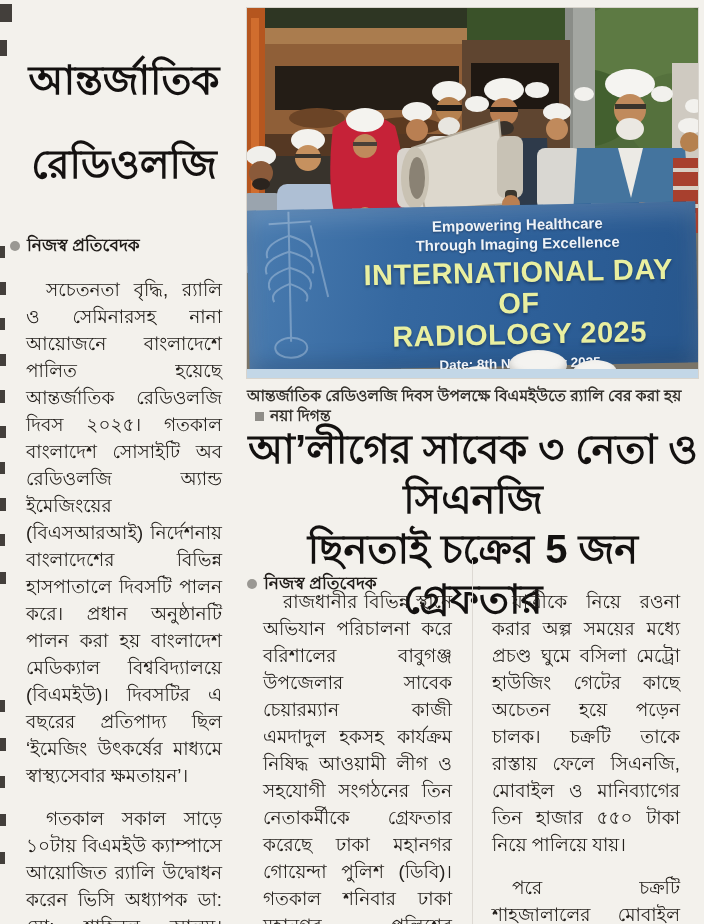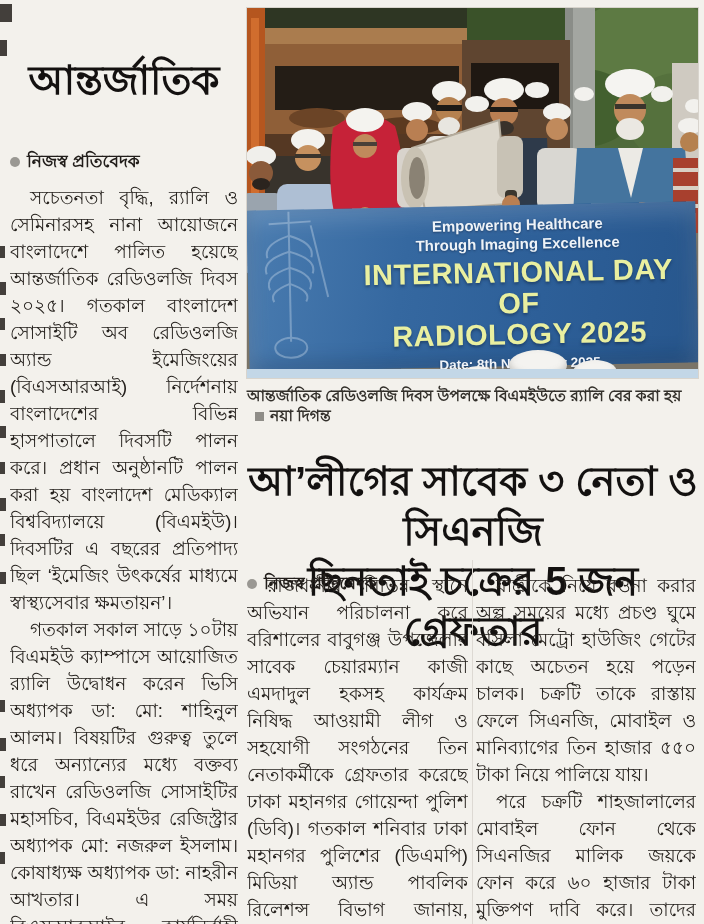--- a/index.html
+++ b/index.html
@@ -12,21 +12,21 @@
   }
   #page{position:absolute;inset:0;}
 
   
   .col1{position:absolute;left:10px;top:0;width:228px;height:924px;overflow:hidden;}
   .h1-block{margin-top:38px;text-align:center;font-weight:800;
     font-size:40px;line-height:84px;color:#141110;letter-spacing:0;}
   .byline{display:flex;align-items:center;gap:7px;margin-top:26px;
     font-weight:800;font-size:17px;color:#211d1a;}
   .byline .dot{width:10px;height:10px;border-radius:50%;background:#9a9893;flex:0 0 auto;}
-  .bodytext p{margin:0;font-size:18.5px;line-height:27px;text-align:justify;
+  .bodytext p{margin:16px;font-size:18.5px;line-height:27px;text-align:justify;
     color:#24201c;text-indent:20px;}
   .col1 .bodytext{margin-top:8px;}
 
   
   .edge-mark{position:absolute;left:0;background:#23201c;opacity:.85;}
 
   
   .photo{position:absolute;left:247px;top:8px;width:451px;height:370px;
     background:#7a7468;overflow:hidden;box-shadow:0 0 0 1px #d8d4cd;}
   .photo svg{position:absolute;left:0;top:0;}
@@ -48,21 +48,21 @@
   .cap-overlap{position:absolute;background:#f4f3f0;border-radius:50%;
     box-shadow:inset 0 -4px 6px rgba(120,120,115,.35);}
 
   
   .caption{position:absolute;left:247px;top:386px;width:451px;
     font-size:15.5px;font-weight:700;color:#33302b;line-height:20px;}
   .caption .sq{display:inline-block;width:9px;height:9px;background:#8f8d88;margin:0 6px 0 8px;}
 
   
   .h2-block{position:absolute;left:243px;top:424px;width:460px;text-align:center;
-    font-weight:800;font-size:40px;line-height:50px;color:#131110;margin-top:32px;}
+    font-weight:800;font-size:40px;line-height:50px;color:#131110;}
   .byline2{position:absolute;left:247px;top:544px;}
   .a2col{position:absolute;top:572px;height:352px;overflow:hidden;}
   .a2colA{left:247px;width:221px;}
   .a2colB{left:476px;width:220px;}
   .colrule{position:absolute;left:472px;top:560px;height:364px;width:1px;background:#ddd9d3;}
 </style>
 </head>
 <body>
 
 <div id="page">
@@ -83,20 +83,21 @@
     <div class="edge-mark" style="top:700px;width:5px;height:12px;"></div>
     <div class="edge-mark" style="top:738px;width:6px;height:13px;"></div>
     <div class="edge-mark" style="top:776px;width:5px;height:12px;"></div>
     <div class="edge-mark" style="top:814px;width:6px;height:12px;"></div>
     <div class="edge-mark" style="top:852px;width:5px;height:12px;"></div>
   </div>
 
   <div class="col1">
     <div class="h1-block">
       <div>আন্তর্জাতিক</div>
+      <div>রেডিওলজি</div>
     </div>
     <div class="byline">
       <span class="dot"></span>
       <span>নিজস্ব প্রতিবেদক</span>
     </div>
     <div class="bodytext">
       <p>সচেতনতা বৃদ্ধি, র‍্যালি ও সেমিনারসহ নানা আয়োজনে বাংলাদেশে পালিত হয়েছে আন্তর্জাতিক রেডিওলজি দিবস ২০২৫। গতকাল বাংলাদেশ সোসাইটি অব রেডিওলজি অ্যান্ড ইমেজিংয়ের (বিএসআরআই) নির্দেশনায় বাংলাদেশের বিভিন্ন হাসপাতালে দিবসটি পালন করে। প্রধান অনুষ্ঠানটি পালন করা হয় বাংলাদেশ মেডিক্যাল বিশ্ববিদ্যালয়ে (বিএমইউ)। দিবসটির এ বছরের প্রতিপাদ্য ছিল ‘ইমেজিং উৎকর্ষের মাধ্যমে স্বাস্থ্যসেবার ক্ষমতায়ন’।</p>
       <p>গতকাল সকাল সাড়ে ১০টায় বিএমইউ ক্যাম্পাসে আয়োজিত র‍্যালি উদ্বোধন করেন ভিসি অধ্যাপক ডা: মো: শাহিনুল আলম। বিষয়টির গুরুত্ব তুলে ধরে অন্যান্যের মধ্যে বক্তব্য রাখেন রেডিওলজি সোসাইটির মহাসচিব, বিএমইউর রেজিস্ট্রার অধ্যাপক মো: নজরুল ইসলাম। কোষাধ্যক্ষ অধ্যাপক ডা: নাহরীন আখতার। এ সময় বিএসআরআইর কার্যনির্বাহী সদস্যরাসহ বিভিন্ন প্রতিষ্ঠানের রেডিওলজিস্ট ও রেসিডেন্ট-ট্রেইনি চিকিৎসকরা উপস্থিত ছিলেন।</p>
 
     </div>

